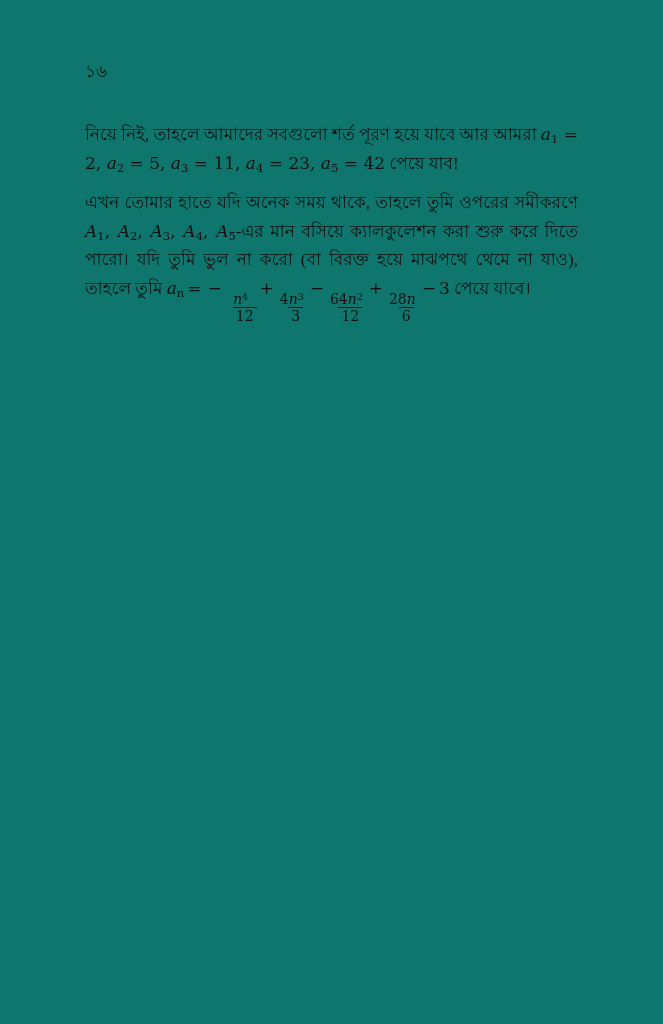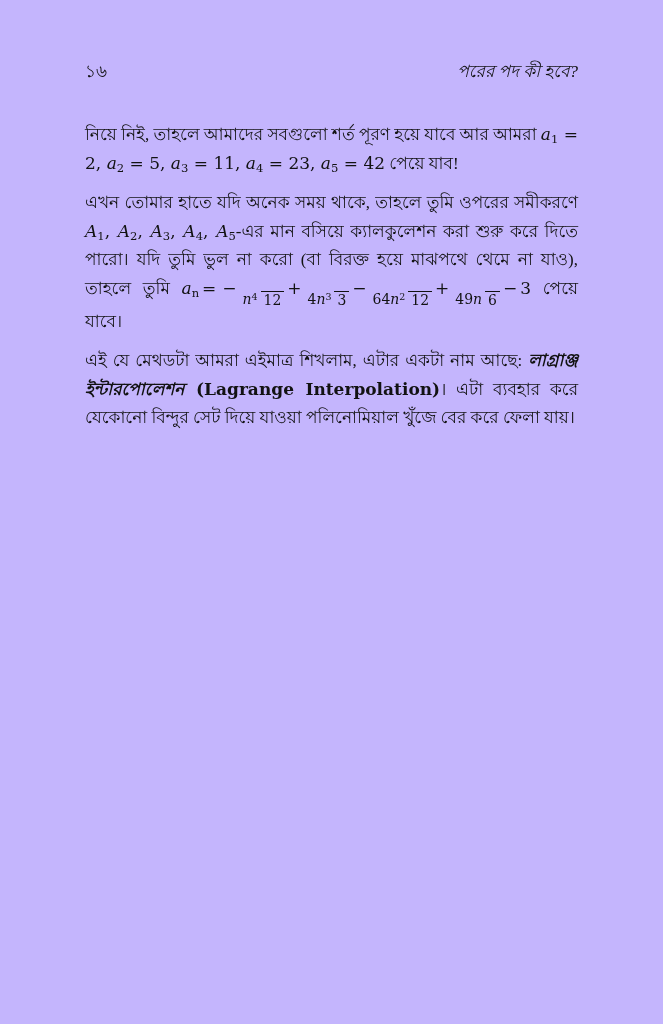--- a/index.html
+++ b/index.html
@@ -1,20 +1,20 @@
 <!DOCTYPE html>
 <html lang="bn"><head>
 <meta charset="utf-8">
 <style>
   html,body{margin:0;padding:0;background:#e8e8e8;}
   .page{
     position:relative;
     width:663px;height:1024px;
     margin:0 auto;
-    background:#c4b5fd;
+    background:#0f766e;
     box-sizing:border-box;
     padding:58px 85px 0 85px;
     color:#121212;
     font-family:"Liberation Serif","DejaVu Serif",serif;
     font-size:17px;
     line-height:28px;
     overflow:hidden;
   }
   .running-head{
     display:flex;
@@ -32,64 +32,60 @@
     font-family:"DejaVu Serif","Liberation Serif",serif;
     white-space:nowrap;
   }
   .math .mvar{font-style:italic;font-family:inherit;}
   .math sub{font-size:0.68em;line-height:0;vertical-align:-0.25em;}
   .math sup{font-size:0.68em;line-height:0;vertical-align:0.45em;}
   .msign{margin:0 3px;}
   .meq{margin:0 3px;}
   .frac{
     display:inline-flex;
-    flex-direction:row;
+    flex-direction:column;
     align-items:center;
     vertical-align:-0.75em;
     font-size:0.82em;
     line-height:1.15;
     text-align:left;
   }
   .frac .num{padding:0 3px;}
-  .frac .den{border-top:1px solid #121212;padding:0 3px;}
+  .frac .den{border-top:1px solid #121212;padding:0 3px;margin-left:8px;}
   .bold-bn{font-weight:bold;font-style:italic;}
   .bold-en{font-weight:bold;font-family:"DejaVu Serif","Liberation Serif",serif;}
   .wrapmath{white-space:normal;}
 </style>
 </head>
 <body>
 
 <div class="page">
 
   <div class="running-head">
     <span class="pagenum">১৬</span>
-    <span class="title">পরের পদ কী হবে?</span>
   </div>
 
   <div class="body-text">
 
     <p>
       <span>নিয়ে নিই, তাহলে আমাদের সবগুলো শর্ত পূরণ হয়ে যাবে আর আমরা </span><span class="math wrapmath"><span></span><span class="mvar">a</span><sub>1</sub><span> = 2,</span><span> </span><span class="mvar">a</span><sub>2</sub><span> = 5,</span><span> </span><span class="mvar">a</span><sub>3</sub><span> = 11,</span><span> </span><span class="mvar">a</span><sub>4</sub><span> = 23,</span><span> </span><span class="mvar">a</span><sub>5</sub><span> = 42</span></span><span> পেয়ে যাব!</span>
     </p>
 
     <p>
       <span>এখন তোমার হাতে যদি অনেক সময় থাকে, তাহলে তুমি ওপরের সমীকরণে </span><span class="math wrapmath"><span></span><span class="mvar">A</span><sub>1</sub><span>,</span><span> </span><span class="mvar">A</span><sub>2</sub><span>,</span><span> </span><span class="mvar">A</span><sub>3</sub><span>,</span><span> </span><span class="mvar">A</span><sub>4</sub><span>,</span><span> </span><span class="mvar">A</span><sub>5</sub><span></span></span><span>-এর মান বসিয়ে ক্যালকুলেশন করা শুরু করে দিতে পারো। যদি তুমি ভুল না করো (বা বিরক্ত হয়ে মাঝপথে থেমে না যাও), তাহলে তুমি </span><span class="math"><span class="mvar">a</span><sub>n</sub><span class="meq">=</span><span class="msign">−</span><span class="frac">
             <span class="num"><span></span><span class="mvar">n</span><sup>4</sup></span>
             <span class="den">12</span>
           </span><span class="msign">+</span><span class="frac">
             <span class="num"><span>4</span><span class="mvar">n</span><sup>3</sup></span>
             <span class="den">3</span>
           </span><span class="msign">−</span><span class="frac">
             <span class="num"><span>64</span><span class="mvar">n</span><sup>2</sup></span>
             <span class="den">12</span>
           </span><span class="msign">+</span><span class="frac">
-            <span class="num"><span>49</span><span class="mvar">n</span><sup></sup></span>
+            <span class="num"><span>28</span><span class="mvar">n</span><sup></sup></span>
             <span class="den">6</span>
           </span><span class="msign">−</span><span>3</span></span><span> পেয়ে যাবে।</span>
     </p>
 
-    <p>
-      <span>এই যে মেথডটা আমরা এইমাত্র শিখলাম, এটার একটা নাম আছে: </span><span class="bold-bn">লাগ্রাঞ্জ ইন্টারপোলেশন</span><span class="bold-en"> (Lagrange Interpolation)</span><span>। এটা ব্যবহার করে যেকোনো বিন্দুর সেট দিয়ে যাওয়া পলিনোমিয়াল খুঁজে বের করে ফেলা যায়।</span>
-    </p>
 
 
   </div>
 </div>
 
 </body></html>

